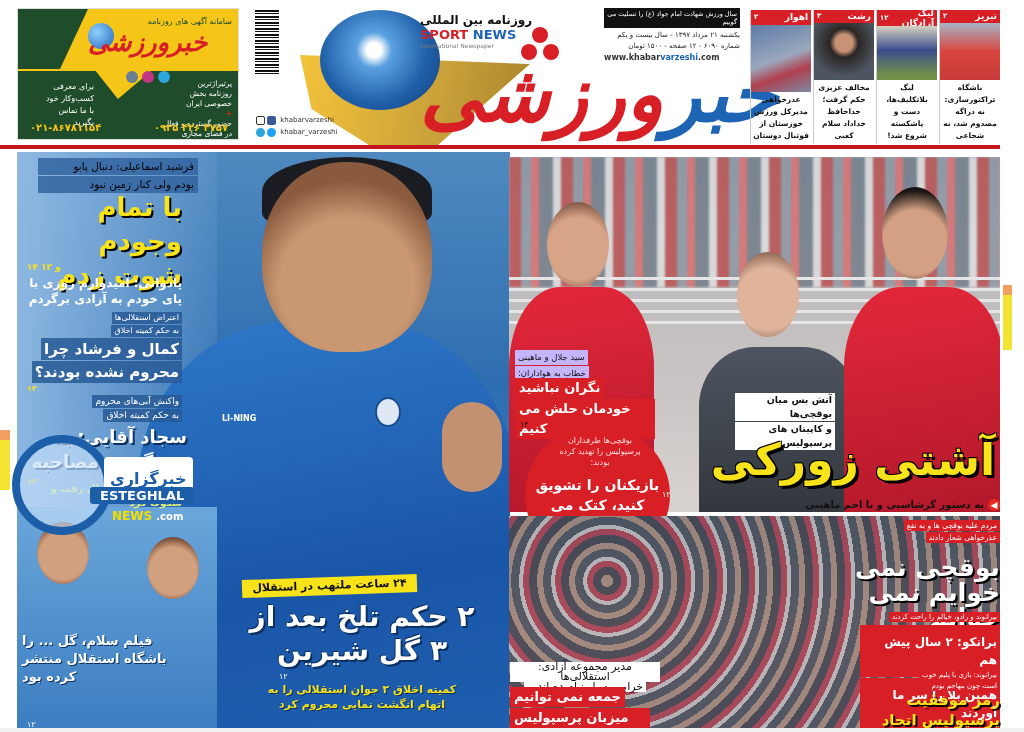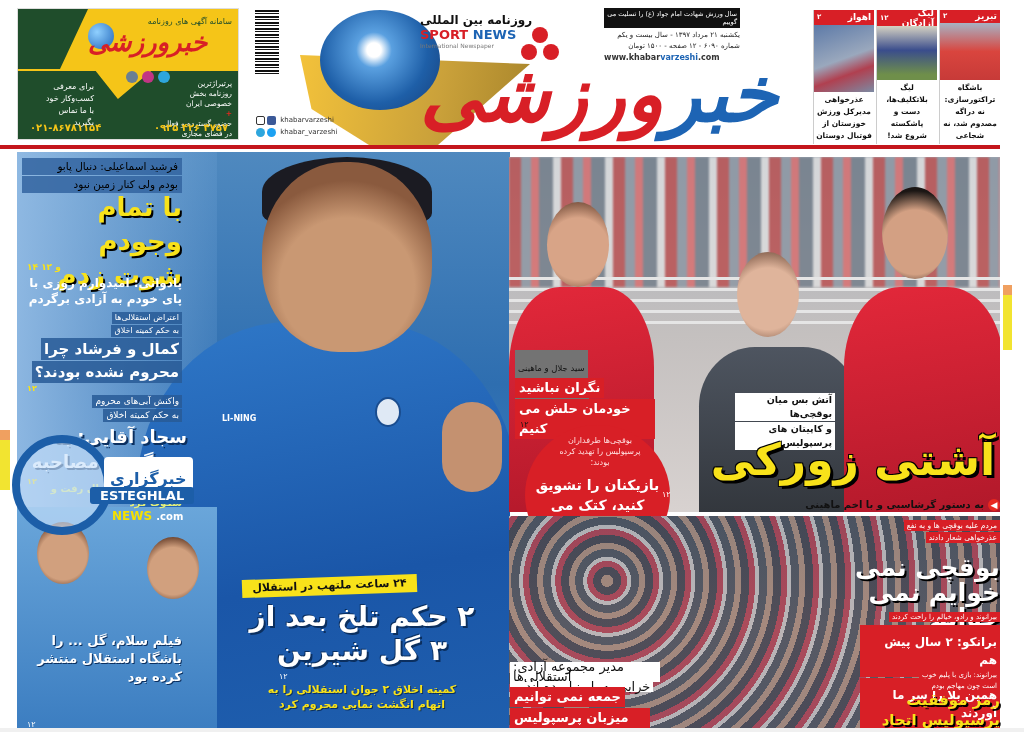--- a/index.html
+++ b/index.html
@@ -54,39 +54,39 @@
   
   #left-col { left: 17px; top: 152px; width: 493px; height: 580px; background: linear-gradient(180deg, #4f89bf 0%, #2e6eb0 40%, #3b7fc4 70%, #5a9ad4 100%); overflow: hidden; }
   #left-col .bg-glow { position: absolute; left: 0; top: 0; width: 200px; height: 580px; background: linear-gradient(90deg, rgba(150,190,230,0.9), rgba(120,170,220,0.2)); }
   #player-main { position: absolute; left: 120px; top: 0; width: 380px; height: 580px; }
   #player-head { position: absolute; left: 125px; top: 10px; width: 170px; height: 190px; border-radius: 48% 48% 45% 45%; background: radial-gradient(circle at 50% 65%, #c99873 0 45%, #8a5a3e 70%); }
   #player-hair { position: absolute; left: 125px; top: 5px; width: 170px; height: 70px; border-radius: 50% 50% 20% 20%; background: #1b1b22; }
   #player-body { position: absolute; left: 0; top: 170px; width: 380px; height: 420px; border-radius: 40% 40% 0 0; background: linear-gradient(170deg, #2f78c8, #1a56a8 60%, #1f5fae); }
   #player-hand { position: absolute; left: 305px; top: 250px; width: 60px; height: 90px; border-radius: 30px; background: #c49170; }
   #player-badge { position: absolute; left: 238px; top: 245px; width: 26px; height: 30px; border-radius: 50%; background: #dfe9f5; border: 2px solid #1a4d8f; }
   #player-logo { position: absolute; left: 85px; top: 262px; font-size: 8px; color: #fff; font-weight: bold; }
-  #farshid-sub { left: 5px; top: 6px; width: 160px; font-size: 10.5px; line-height: 17px; }
+  #farshid-sub { left: 21px; top: 6px; width: 160px; font-size: 10.5px; line-height: 17px; }
   #farshid-sub span { display: block; background: rgba(50,100,160,0.85); margin-bottom: 1px; padding: 0 4px; }
   #farshid-title { left: 5px; top: 38px; width: 160px; font-size: 26px; line-height: 34px; font-weight: bold; color: #f8e21a; text-shadow: 2px 2px 0 #000; direction: rtl; text-align: right; }
   #farshid-pg { left: 10px; top: 110px; font-size: 9px; color: #f8e21a; font-weight: bold; }
   #padvani { left: 5px; top: 123px; width: 160px; font-size: 12px; line-height: 16px; color: #fff; direction: rtl; text-align: right; font-weight: bold; }
   #etraz { left: 5px; top: 160px; width: 160px; font-size: 8px; line-height: 12px; color: #fff; direction: rtl; text-align: right; }
   #etraz span { display: inline-block; background: rgba(40,90,150,0.85); padding: 0 3px; margin-bottom: 1px; }
   #kamal { left: 5px; top: 186px; width: 160px; font-size: 15px; line-height: 22px; color: #fff; font-weight: bold; direction: rtl; text-align: right; }
   #kamal span { display: inline-block; background: rgba(40,90,150,0.85); padding: 0 3px; margin-bottom: 1px; }
   #kamal-pg { left: 10px; top: 232px; font-size: 8px; color: #f8e21a; font-weight: bold; }
   #vakonesh { left: 5px; top: 243px; width: 160px; font-size: 9px; line-height: 13px; color: #fff; direction: rtl; text-align: right; }
   #vakonesh span { display: inline-block; background: rgba(40,90,150,0.85); padding: 0 3px; margin-bottom: 1px; margin-left: 39px; }
   #sajjad { left: 5px; top: 272px; width: 165px; font-size: 18px; line-height: 25px; color: #fff; font-weight: bold; text-shadow: 2px 2px 0 #0b2f5f; direction: rtl; text-align: right; }
   #sajjad-pg { left: 10px; top: 325px; font-size: 8px; color: #f8e21a; font-weight: bold; }
   #sajjad-sub { left: 5px; top: 330px; width: 160px; font-size: 10px; line-height: 14px; color: #e6f178; font-weight: bold; direction: rtl; text-align: right; }
 
   #youth-photo { left: 0; top: 355px; width: 200px; height: 230px; background: linear-gradient(180deg, #6aa6da, #3a7cc0); }
   .youth-face { position: absolute; width: 52px; height: 62px; border-radius: 50%; background: radial-gradient(circle at 50% 55%, #d1a07e 0 55%, #6e4530 80%); }
-  #youth-text { left: 5px; top: 480px; width: 160px; font-size: 13px; line-height: 18px; color: #fff; font-weight: bold; direction: rtl; text-align: right; text-shadow: 1px 1px 0 #0b2f5f; }
+  #youth-text { left: 5px; top: 480px; width: 160px; font-size: 13px; line-height: 18px; color: #fff; font-weight: bold; direction: rtl; text-align: left; text-shadow: 1px 1px 0 #0b2f5f; }
   #youth-pg { left: 10px; top: 568px; font-size: 8px; color: #fff; }
 
   #watermark { left: 12px; top: 435px; width: 210px; height: 140px; }
   #wm-circle { position: absolute; left: 0; top: 0; width: 100px; height: 100px; border-radius: 50%; border: 8px solid #1c5ea8; background: rgba(200,225,250,0.65); }
   #wm-fa { position: absolute; left: 92px; top: 22px; font-size: 16px; font-weight: bold; color: #1c5ea8; background: #fff; padding: 12px 6px; border-radius: 4px; direction: rtl; }
   #wm-en { position: absolute; left: 78px; top: 52px; font-size: 13px; font-weight: bold; color: #fff; background: #1c5ea8; padding: 1px 10px; border-radius: 3px; }
   #wm-news { position: absolute; left: 100px; top: 74px; font-size: 12px; font-weight: bold; color: #f5e000; }
   #wm-news .com { color: #fff; font-size: 10px; }
 
   #estq-kicker { left: 225px; top: 425px; width: 175px; height: 18px; background: #f8e21a; color: #111; font-size: 11px; font-weight: bold; text-align: center; line-height: 18px; direction: rtl; transform: rotate(-2deg); }
@@ -103,21 +103,21 @@
   #fence { position: absolute; left: 0; top: 112px; width: 491px; height: 60px; background: repeating-linear-gradient(180deg, transparent 0 8px, #e5e5e5 8px 11px); }
   .pp-player { position: absolute; border-radius: 45% 45% 0 0; }
   #p1-body { left: 0; top: 130px; width: 145px; height: 230px; background: linear-gradient(170deg, #e3283a, #b0182a); border-radius: 35% 35% 0 0; }
   #p1-head { left: 38px; top: 45px; width: 62px; height: 85px; border-radius: 50%; background: radial-gradient(circle at 50% 55%, #d8a487 0 55%, #7d5440 85%); }
   #p2-body { left: 190px; top: 190px; width: 160px; height: 170px; background: linear-gradient(180deg, #4e5560, #32363c); border-radius: 35% 35% 0 0; }
   #p2-head { left: 228px; top: 95px; width: 62px; height: 85px; border-radius: 50%; background: radial-gradient(circle at 50% 55%, #dfb49b 0 55%, #8b6653 85%); }
   #p3-body { left: 335px; top: 130px; width: 160px; height: 230px; background: linear-gradient(170deg, #e3283a, #b0182a); border-radius: 35% 35% 0 0; }
   #p3-head { left: 373px; top: 30px; width: 66px; height: 92px; border-radius: 50%; background: radial-gradient(circle at 50% 60%, #d3a083 0 50%, #1b1614 80%); }
 
   #sejad-sub { left: 515px; top: 350px; width: 130px; font-size: 8.5px; line-height: 13px; color: #111; direction: rtl; text-align: left; }
-  #sejad-sub span { display: inline-block; background: #737373; padding: 12px 3px; margin-bottom: 1px; }
+  #sejad-sub span { display: inline-block; background: #c4b5fd; padding: 1px 3px; margin-bottom: 1px; }
   #sejad-title { left: 515px; top: 378px; width: 140px; font-size: 13px; line-height: 20px; color: #fff; font-weight: bold; direction: rtl; text-align: left; }
   #sejad-title span { display: inline-block; background: #d81f26; padding: 0 4px; margin-bottom: 1px; }
   #sejad-pg { left: 520px; top: 420px; font-size: 8px; color: #111; }
 
   #red-circle { left: 525px; top: 425px; width: 145px; height: 140px; border-radius: 50%; background: #d81f26; }
   #circle-sub { left: 555px; top: 435px; width: 90px; font-size: 8px; line-height: 11px; color: #ffe0e0; direction: rtl; text-align: center; }
   #circle-title { left: 530px; top: 475px; width: 135px; font-size: 14px; line-height: 20px; color: #fff; font-weight: bold; direction: rtl; text-align: center; }
 
   #ashti-sub { left: 735px; top: 393px; width: 100px; font-size: 9.5px; line-height: 14px; color: #111; direction: rtl; text-align: right; }
   #ashti-sub span { display: inline-block; background: #fff; padding: 0 3px; margin-bottom: 1px; font-weight: bold; }
@@ -136,21 +136,21 @@
   #rb-sub-right span { display: inline-block; background: #d81f26; padding: 0 3px; margin-bottom: 1px; }
   #rb-title-right { left: 835px; top: 555px; width: 165px; font-size: 25px; line-height: 25px; color: #fff; font-weight: bold; text-shadow: 2px 2px 0 #000; direction: rtl; text-align: right; }
   #branko-sub { left: 870px; top: 612px; width: 130px; font-size: 7px; line-height: 10px; color: #fff; direction: rtl; text-align: right; }
   #branko-sub span { display: inline-block; background: #d81f26; padding: 0 3px; }
   #branko-title { left: 860px; top: 625px; width: 140px; font-size: 12px; line-height: 18px; color: #fff; font-weight: bold; direction: rtl; text-align: right; }
   #branko-title span { display: inline-block; background: #d81f26; padding: 8px 3px; margin-bottom: 1px; }
   #ivankovic-sub { left: 880px; top: 670px; width: 120px; font-size: 7px; line-height: 10px; color: #fff; direction: rtl; text-align: right; }
   #ivankovic-sub span { display: inline-block; background: #d81f26; padding: 0 3px; margin-bottom: 1px; }
   #ramz-title { left: 845px; top: 690px; width: 155px; font-size: 15px; line-height: 20px; color: #f8e21a; font-weight: bold; text-shadow: 2px 2px 0 #000; direction: rtl; text-align: right; }
 
-  #modir-sub { left: 510px; top: 662px; width: 150px; font-size: 13px; line-height: 10px; color: #111; direction: rtl; text-align: left; }
+  #modir-sub { left: 510px; top: 662px; width: 150px; font-size: 11px; line-height: 10px; color: #111; direction: rtl; text-align: center; }
   #modir-sub span { display: inline-block; background: #fff; padding: 0 3px; }
   #jome-title { left: 510px; top: 687px; width: 140px; font-size: 13px; line-height: 20px; color: #fff; font-weight: bold; direction: rtl; text-align: left; }
   #jome-title span { display: inline-block; background: #d81f26; padding: 0 4px; margin-bottom: 1px; }
 
   #bottom-strip { left: 0; top: 728px; width: 1024px; height: 4px; background: #f0f0f0; }
 </style>
 </head>
 <body>
 
 <div id="masthead" class="abs">
@@ -235,20 +235,28 @@
     <div class="teaser">
       <div class="teaser-head">
           <span>لیگ آزادگان</span>
           <span class="pg">۱۲</span>
         </div>
       <div class="teaser-img" style="background:linear-gradient(180deg,#d6d2c3,#3a4d8c 45%,#6f8f4a 90%)"></div>
       <div class="teaser-text">لیگ بلاتکلیف‌ها، دست و پاشکسته شروع شد!</div>
     </div>
     <div class="teaser">
       <div class="teaser-head">
+          <span>رشت</span>
+          <span class="pg">۳</span>
+        </div>
+      <div class="teaser-img" style="background:radial-gradient(circle at 50% 35%,#c89276 0 18%,#2b2624 30%,#4d5560 70%)"></div>
+      <div class="teaser-text">مخالف عزیزی حکم گرفت؛ خداحافظ خداداد سلام کعبی</div>
+    </div>
+    <div class="teaser">
+      <div class="teaser-head">
           <span>اهواز</span>
           <span class="pg">۲</span>
         </div>
       <div class="teaser-img" style="background:linear-gradient(160deg,#5d7aa8,#9aa8bd 50%,#b04050 70%,#7c8aa3)"></div>
       <div class="teaser-text">عذرخواهی مدیرکل ورزش خوزستان از فوتبال دوستان</div>
     </div>
   </div>
 </div>
 
 <div id="top-rule" class="abs"></div>

